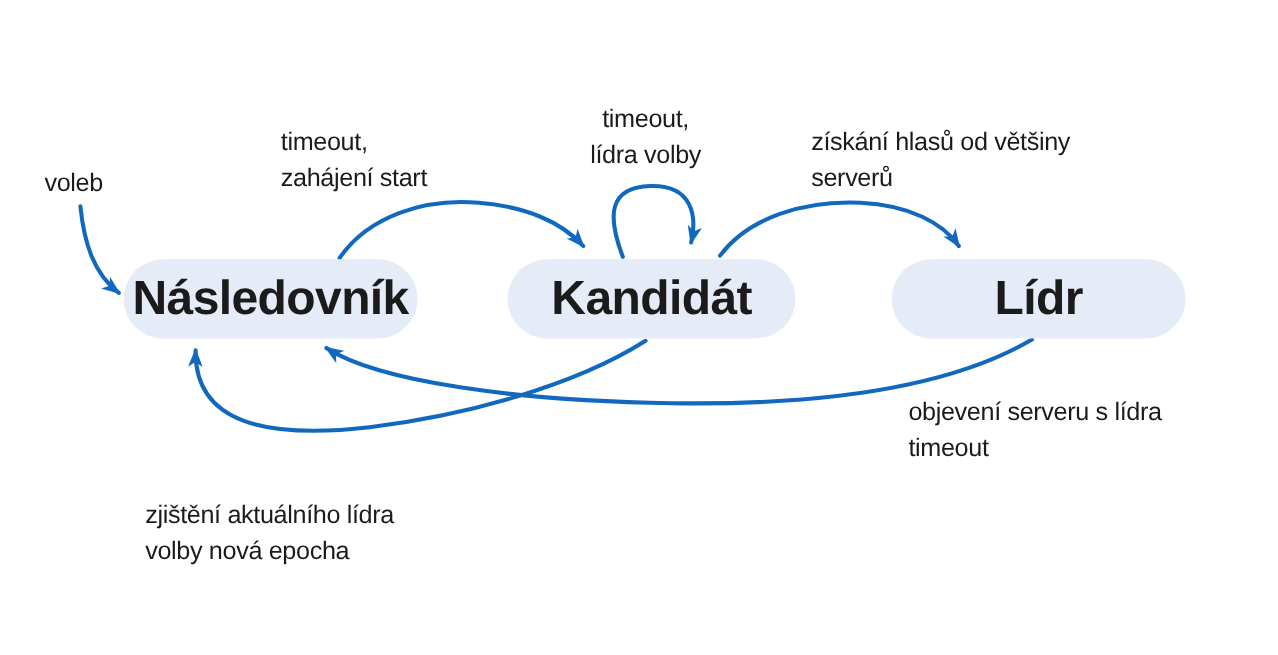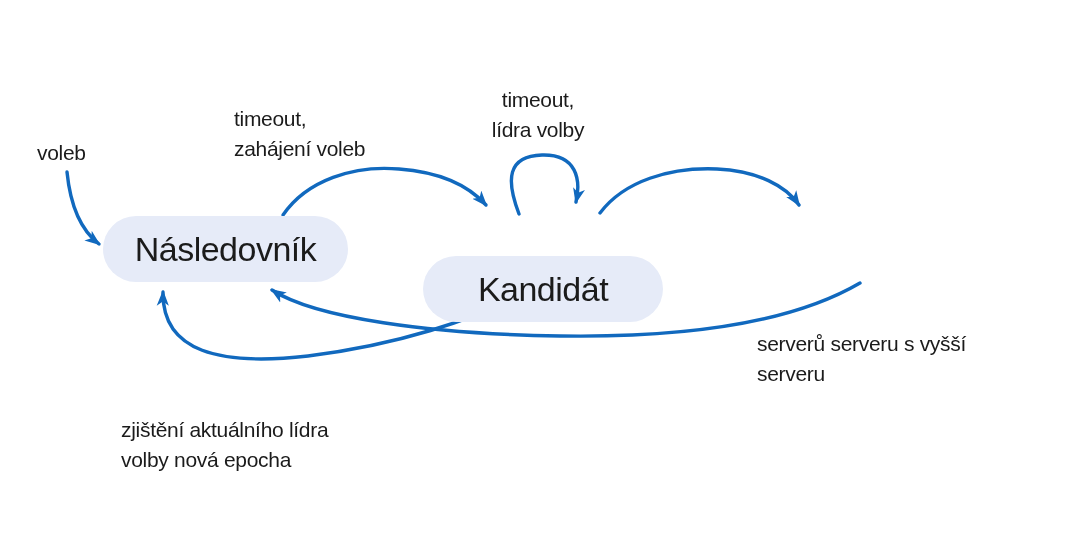--- a/index.html
+++ b/index.html
@@ -27,26 +27,27 @@
   .arrowhead-shape { fill: var(--accent); }
   .node {
     position: absolute;
     height: 66px;
     background: var(--node-fill);
     border-radius: 34px;
     display: flex;
     align-items: center;
     justify-content: center;
     color: var(--text);
-    font-size: 34px;
+    font-size: 40px;
     letter-spacing: -0.5px;
     white-space: nowrap;
+    font-weight: bold;
   }
   .node-follower  { left: 103px; top: 216px; width: 245px; }
-  .node-candidate { left: 423px; top: 216px; width: 240px; margin-top: 40px; }
+  .node-candidate { left: 423px; top: 216px; width: 240px; }
   .node-leader    { left: 743px; top: 216px; width: 245px; }
   .elabel {
     position: absolute;
     color: var(--text);
     font-size: 21px;
     line-height: 30px;
     letter-spacing: -0.3px;
     white-space: nowrap;
   }
   .lbl-start        { left: 37px;  top: 138px; }
@@ -80,39 +81,46 @@
 
     <path class="edge" marker-end="url(#ah)" d="M 538 284 C 478 322 388 346 308 356 C 220 366 162 352 163 292"></path>
   </svg>
 
   <div class="node node-follower">
     <span>Následovník</span>
   </div>
   <div class="node node-candidate">
     <span>Kandidát</span>
   </div>
+  <div class="node node-leader">
+    <span>Lídr</span>
+  </div>
 
   <div class="elabel lbl-start">
     <div>voleb</div>
   </div>
 
   <div class="elabel lbl-f2c">
     <div>timeout,</div>
-    <div>zahájení voleb</div>
+    <div>zahájení start</div>
   </div>
 
   <div class="elabel lbl-self">
     <div>timeout,</div>
     <div>lídra volby</div>
   </div>
 
+  <div class="elabel lbl-c2l">
+    <div>získání hlasů od většiny</div>
+    <div>serverů</div>
+  </div>
 
   <div class="elabel lbl-l2f">
-    <div>serverů serveru s vyšší</div>
-    <div>serveru</div>
+    <div>objevení serveru s lídra</div>
+    <div>timeout</div>
   </div>
 
   <div class="elabel lbl-c2f">
     <div>zjištění aktuálního lídra</div>
     <div>volby nová epocha</div>
   </div>
 
 </div>
 
 </body></html>

